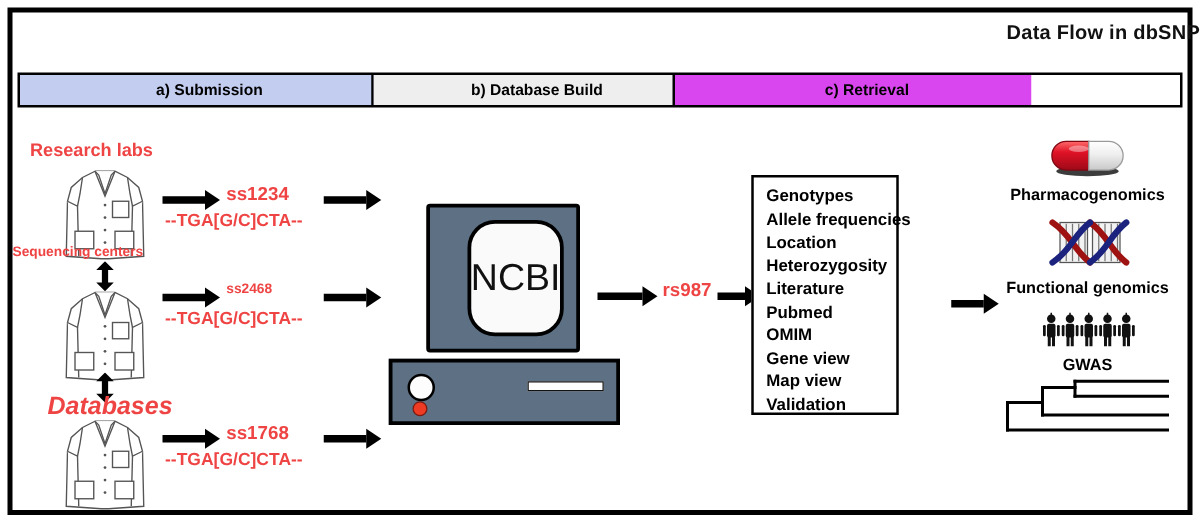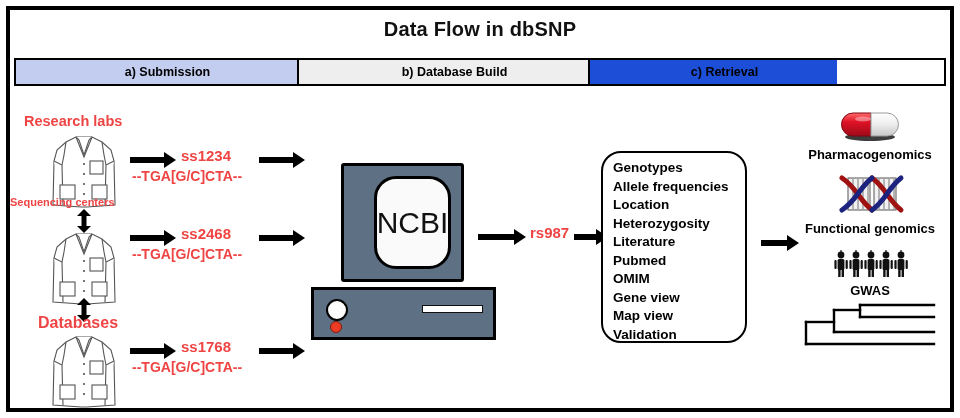--- a/index.html
+++ b/index.html
@@ -11,22 +11,22 @@
   #root{position:relative;width:960px;height:418px;background:#ffffff;}
 
   
   .frame{
     position:absolute;left:6px;top:6px;width:948px;height:406px;
     border:4px solid #000;box-sizing:border-box;background:#fff;
   }
 
   
   .title{
-    position:absolute;left:0;top:18px;width:960px;text-align:center;
-    font-size:20px;font-weight:bold;color:#111;letter-spacing:.2px;
+    position:absolute;left:0;top:18px;width:960px;text-align:right;
+    font-size:16px;font-weight:bold;color:#111;letter-spacing:.2px;
     font-family:"Liberation Sans", sans-serif;
   }
 
   
   .phasebar{
     position:absolute;left:14px;top:58px;width:932px;height:28px;
     border:2px solid #000;box-sizing:border-box;display:flex;background:#fff;
   }
   .phase{
     height:100%;display:flex;align-items:center;justify-content:center;
@@ -104,24 +104,24 @@
 <div id="root">
 
   <div class="frame"></div>
 
   <div class="title">Data Flow in dbSNP</div>
 
   <div class="phasebar">
     <div class="phase" style="width:283px;background:#c3cdf0;">
       <span>a) Submission</span>
     </div>
-    <div class="phase" style="width:291px;background:#eeeeee;">
+    <div class="phase" style="width:241px;background:#eeeeee;">
       <span>b) Database Build</span>
     </div>
-    <div class="phase" style="width:247px;background:#1d4ed8;">
+    <div class="phase" style="width:285px;background:#d946ef;">
       <span>c) Retrieval</span>
     </div>
   </div>
 
   <div class="lbl" style="left:24px;top:113px;font-size:14.5px;">Research labs</div>
   <div class="coat" style="left:50px;top:131px;">
     <svg width="68" height="78" viewBox="0 0 68 78">
       <g fill="#ffffff" stroke="#555" stroke-width="1.1">
         <path d="M26 6 L16 11 L7 19 L4 30 L3 74 L31 76 L34 76 L37 76 L65 74 L64 30 L61 19 L52 11 L42 6 Z"></path>
         <path d="M26 6 L34 26 L42 6"></path>
@@ -176,21 +176,21 @@
   </div>
 
   <div class="vdbl" style="left:76px;top:298px;">
     <svg width="16" height="24" viewBox="0 0 16 24">
       <rect x="5.5" y="4" width="5" height="16" fill="#000"></rect>
       <polygon points="8,0 15,7 1,7" fill="#000"></polygon>
       <polygon points="8,24 15,17 1,17" fill="#000"></polygon>
     </svg>
   </div>
 
-  <div class="lbl" style="left:38px;top:314px;font-size:16px;">Databases</div>
+  <div class="lbl" style="left:38px;top:314px;font-size:20px;font-style:italic;">Databases</div>
   <div class="coat" style="left:50px;top:331px;">
     <svg width="68" height="78" viewBox="0 0 68 78">
       <g fill="#ffffff" stroke="#555" stroke-width="1.1">
         <path d="M26 6 L16 11 L7 19 L4 30 L3 74 L31 76 L34 76 L37 76 L65 74 L64 30 L61 19 L52 11 L42 6 Z"></path>
         <path d="M26 6 L34 26 L42 6"></path>
         <path d="M26 6 L29 9 L34 24 L39 9 L42 6"></path>
         <path d="M16 11 L14 24 L12 34"></path>
         <path d="M52 11 L54 24 L56 34"></path>
         <path d="M4 30 L12 34 L13 74"></path>
         <path d="M64 30 L56 34 L55 74"></path>
@@ -215,21 +215,21 @@
   <div class="harrow" style="left:259px;top:157px;width:46px;">
     <div class="shaft" style="width:34px;"></div>
     <div class="head" style="left:34px;"></div>
   </div>
   <div class="lbl" style="left:132px;top:168px;font-size:14px;">--TGA[G/C]CTA--</div>
 
   <div class="harrow" style="left:130px;top:235px;width:46px;">
     <div class="shaft" style="width:34px;"></div>
     <div class="head" style="left:34px;"></div>
   </div>
-  <div class="lbl" style="left:181px;top:225px;font-size:15px;">ss2468</div>
+  <div class="lbl" style="left:181px;top:225px;font-size:11px;">ss2468</div>
   <div class="harrow" style="left:259px;top:235px;width:46px;">
     <div class="shaft" style="width:34px;"></div>
     <div class="head" style="left:34px;"></div>
   </div>
   <div class="lbl" style="left:132px;top:246px;font-size:14px;">--TGA[G/C]CTA--</div>
 
   <div class="harrow" style="left:130px;top:348px;width:46px;">
     <div class="shaft" style="width:34px;"></div>
     <div class="head" style="left:34px;"></div>
   </div>
@@ -254,21 +254,21 @@
   <div class="harrow" style="left:478px;top:234px;width:48px;">
     <div class="shaft" style="width:36px;"></div>
     <div class="head" style="left:36px;"></div>
   </div>
   <div class="lbl" style="left:530px;top:224px;font-size:15px;">rs987</div>
   <div class="harrow" style="left:574px;top:234px;width:34px;">
     <div class="shaft" style="width:22px;"></div>
     <div class="head" style="left:22px;"></div>
   </div>
 
-  <div class="listbox" style="left:601px;top:151px;width:146px;height:192px;border-radius:20px;">
+  <div class="listbox" style="left:601px;top:140px;width:118px;height:192px;">
     <div>Genotypes</div>
     <div>Allele frequencies</div>
     <div>Location</div>
     <div>Heterozygosity</div>
     <div>Literature</div>
     <div>Pubmed</div>
     <div>OMIM</div>
     <div>Gene view</div>
     <div>Map view</div>
     <div>Validation</div>

